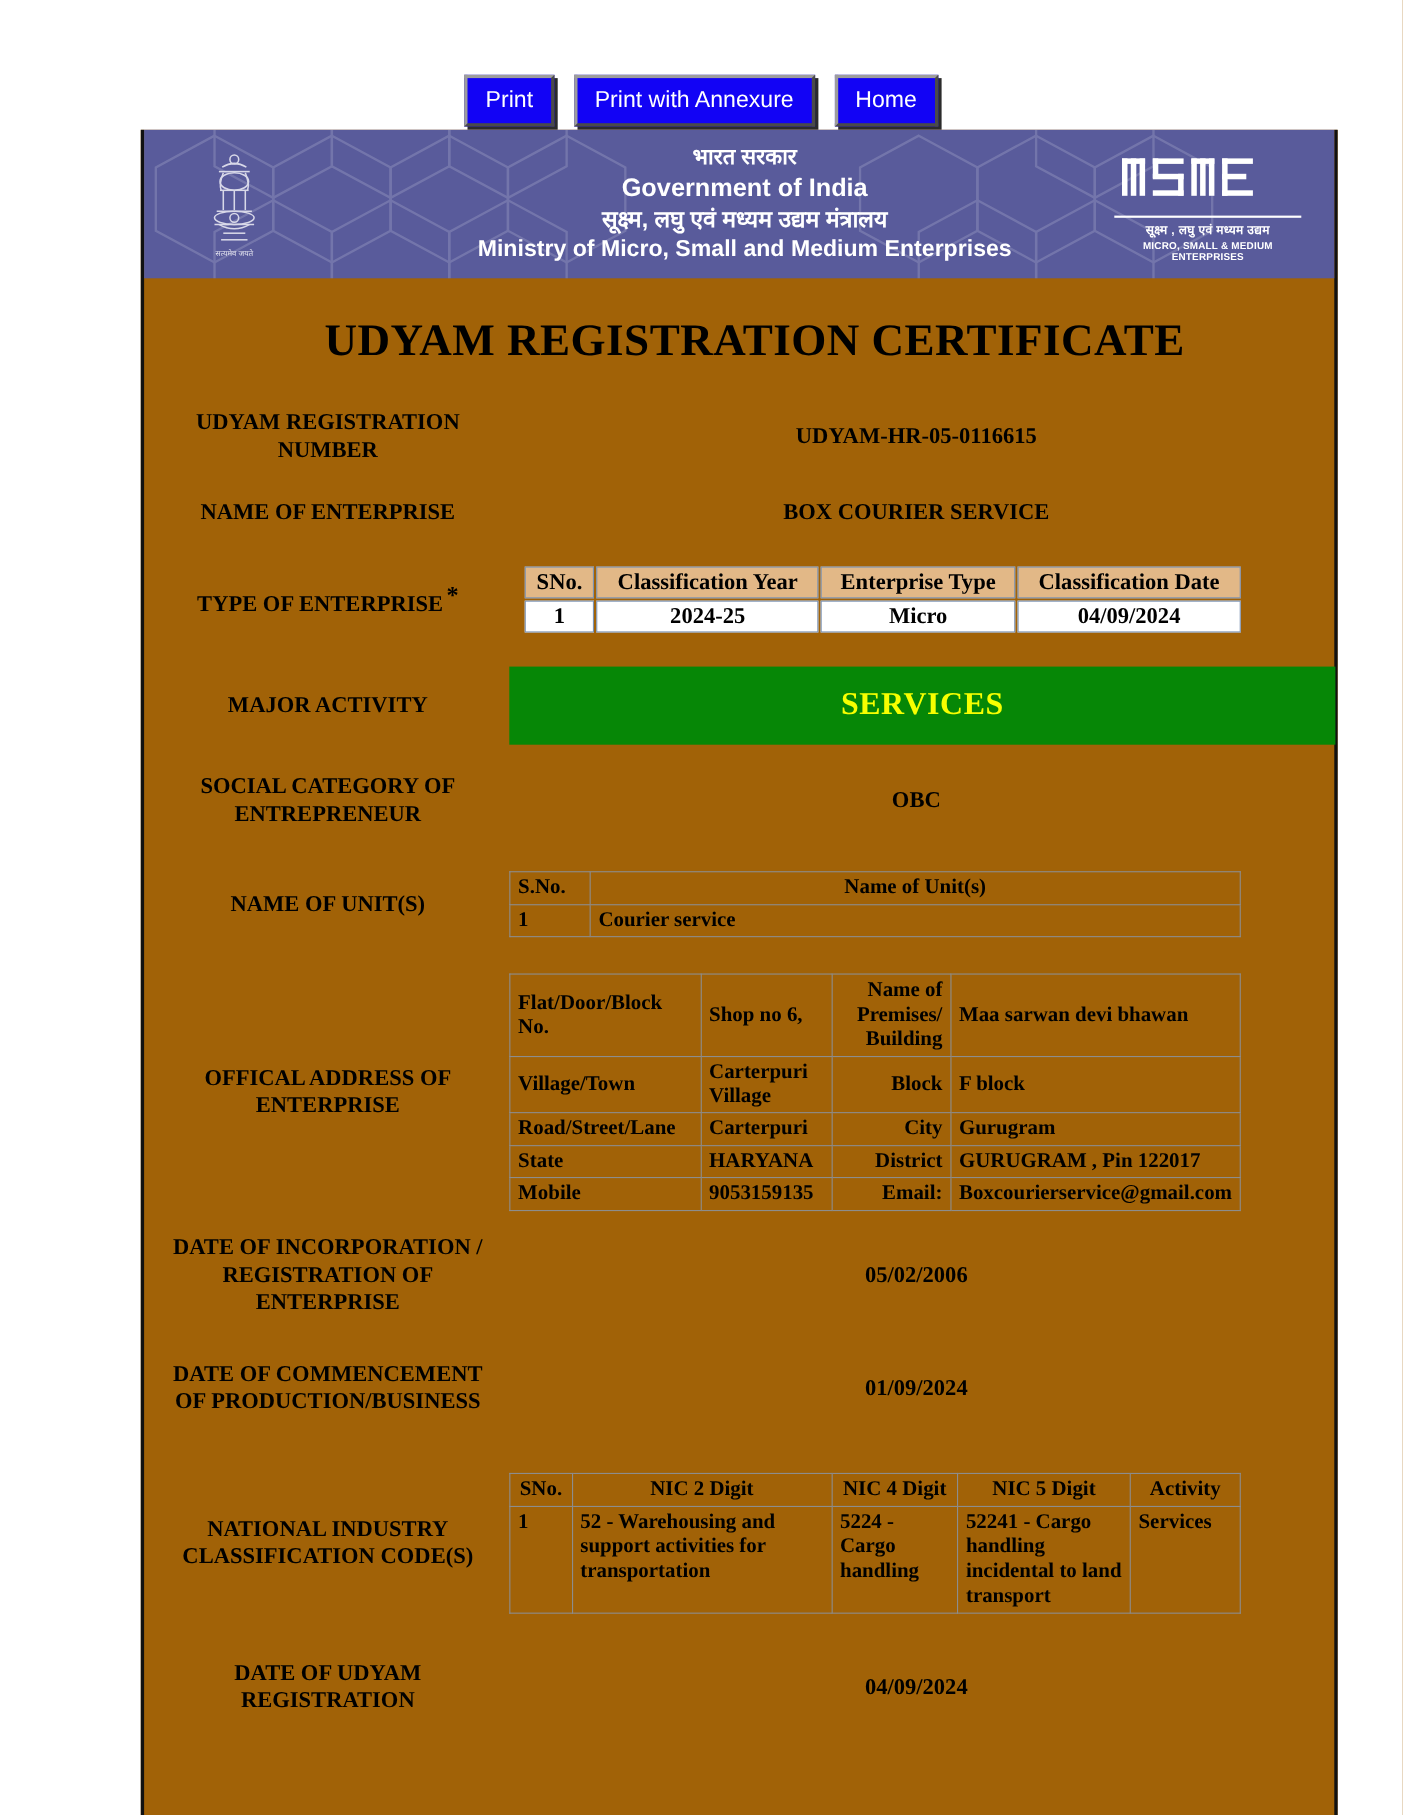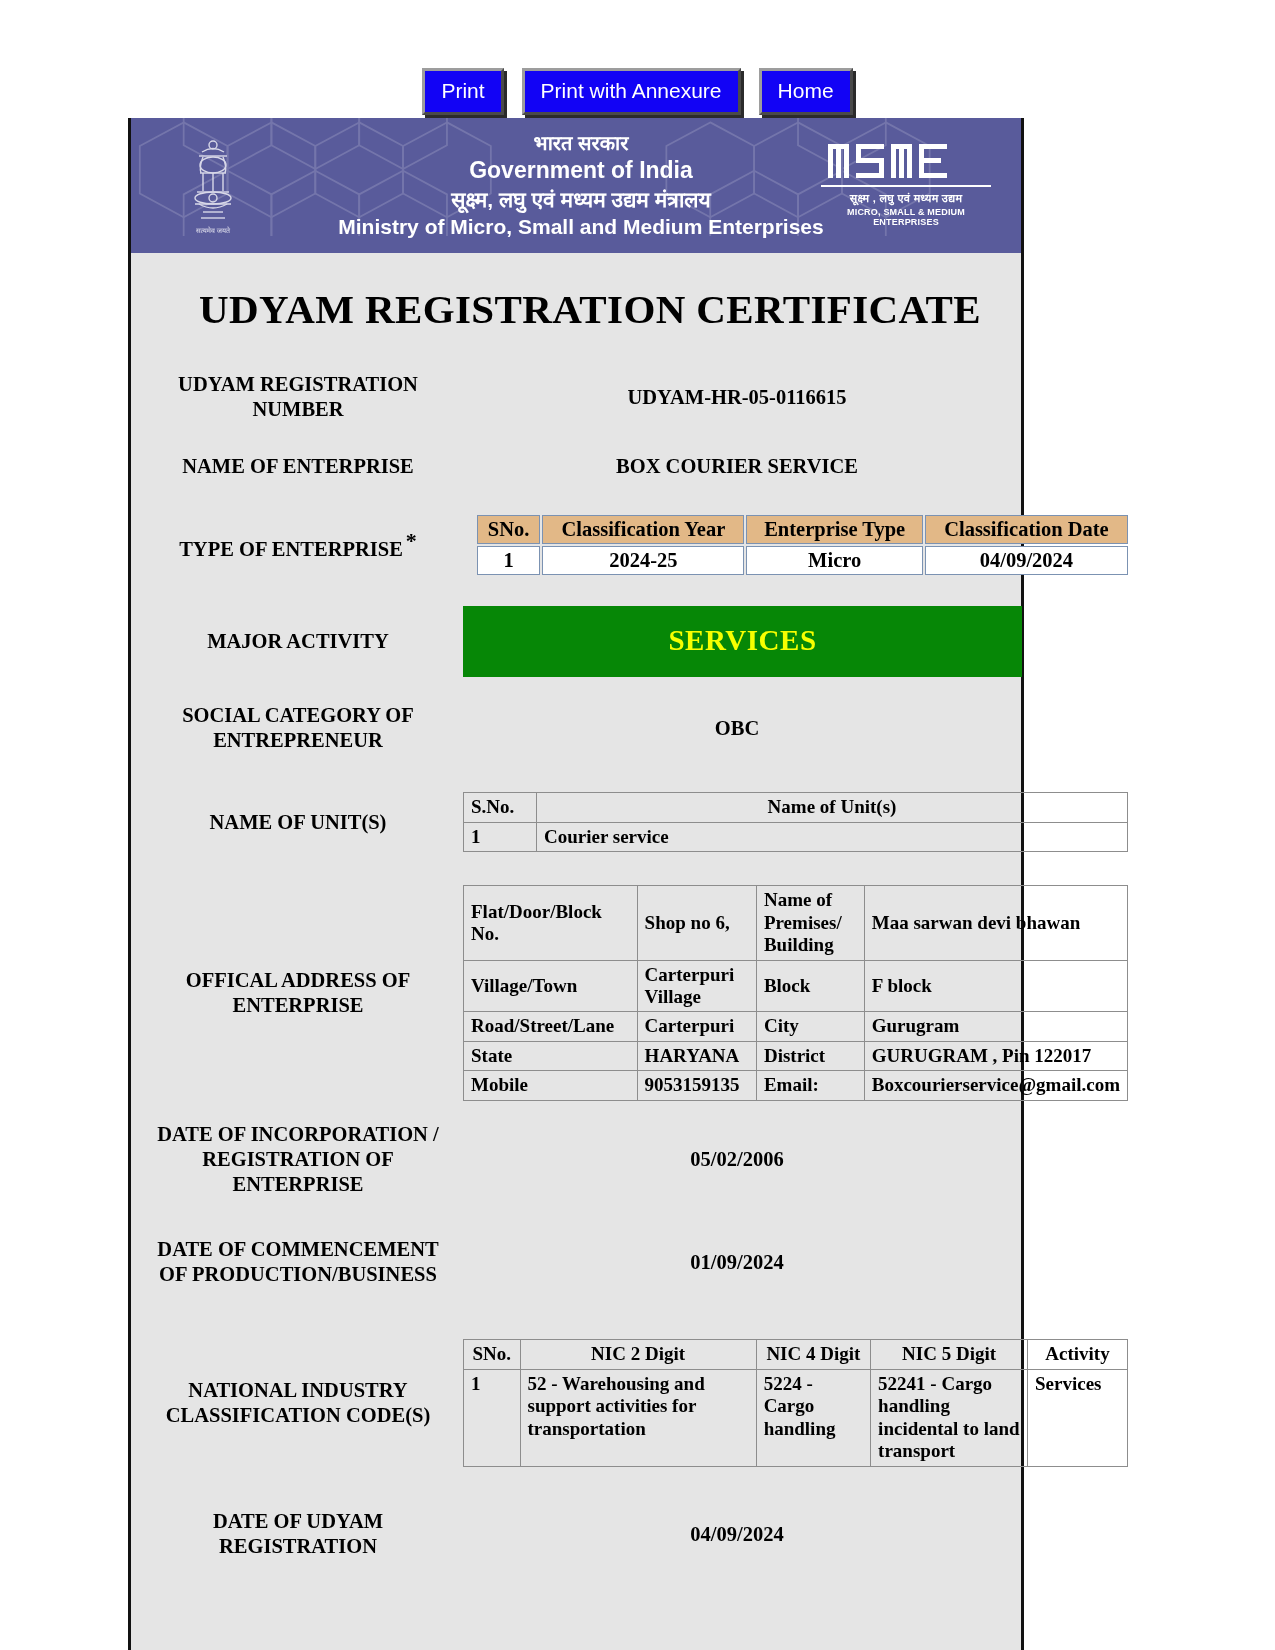--- a/index.html
+++ b/index.html
@@ -42,23 +42,23 @@
     box-shadow: 3px 3px 0 #2b2b2b;
     cursor: pointer;
     white-space: nowrap;
   }
 
   
   .sheet {
     position: absolute;
     top: 118px;
     left: 128px;
-    width: 896px;
+    width: 1088px;
     min-height: 1532px;
-    background: #e5e5e5;
+    background: #a16207;
     border-left: 3px solid #111111;
     border-right: 3px solid #111111;
     box-sizing: border-box;
   }
 
   
   .banner {
     position: relative;
     height: 135px;
     background: #595b9b;
@@ -112,21 +112,21 @@
     justify-content: center;
     align-items: center;
   }
   .msme-hindi {
     color: #ffffff;
     font-family: "Liberation Sans", sans-serif;
     font-size: 11px;
     font-weight: bold;
     border-top: 2px solid #ffffff;
     padding-top: 3px;
-    margin-top: 3px;
+    margin-top: 14px;
     letter-spacing: 0.3px;
   }
   .msme-eng {
     color: #ffffff;
     font-family: "Liberation Sans", sans-serif;
     font-size: 9px;
     font-weight: bold;
     letter-spacing: 0.2px;
     margin-top: 2px;
   }
@@ -234,21 +234,21 @@
     line-height: 1.18;
   }
   .plain th { text-align: center; }
 
   .units-table .u-sno { width: 58px; text-align: left; }
   .units-table th.u-sno { text-align: left; }
 
   .addr-table td { vertical-align: middle; }
   .addr-table .a-k1 { width: 168px; }
   .addr-table .a-v1 { width: 110px; }
-  .addr-table .a-k2 { width: 102px; }
+  .addr-table .a-k2 { width: 102px; text-align: right; }
 
   .nic-table .n-sno { width: 42px; }
   .nic-table .n-2   { width: 238px; }
   .nic-table .n-4   { width: 104px; }
   .nic-table .n-5   { width: 152px; }
   .nic-table .n-act { width: 88px; }
   .nic-table td { vertical-align: top; }
 </style>
 </head>
 <body>

